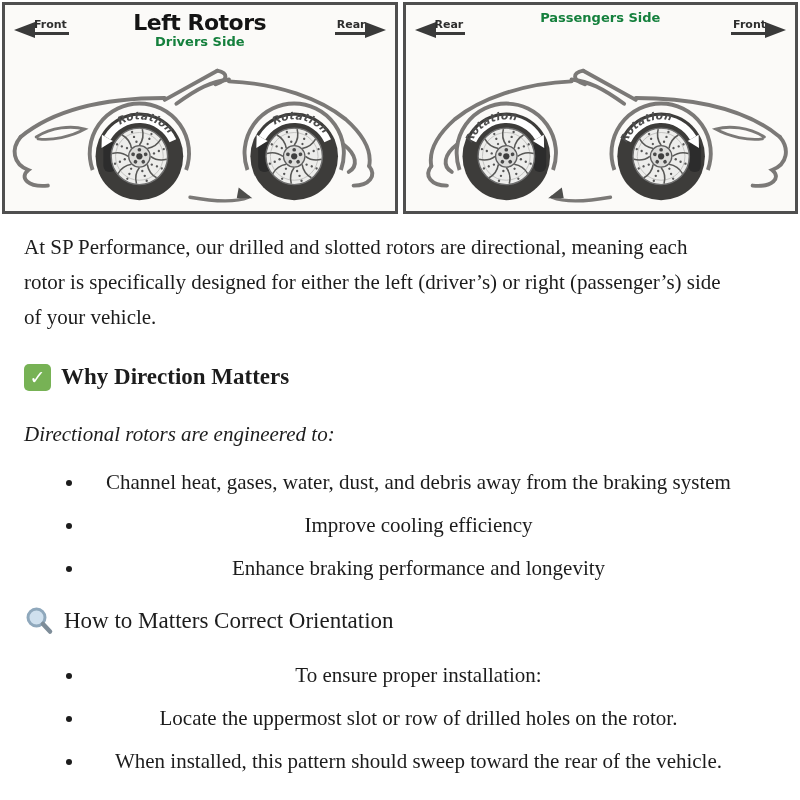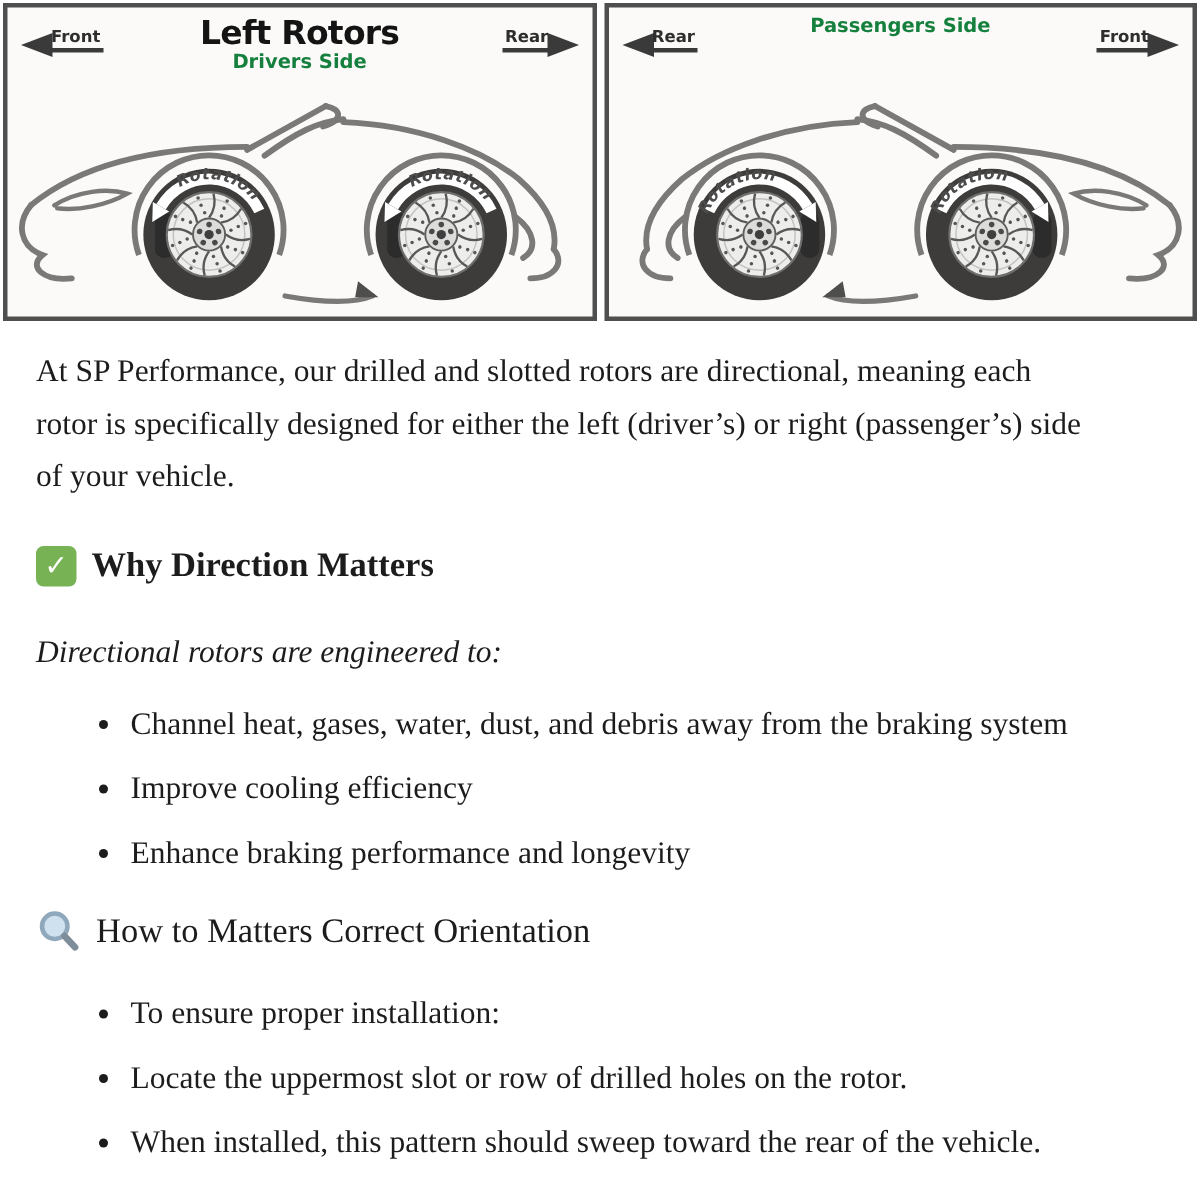--- a/index.html
+++ b/index.html
@@ -28,21 +28,21 @@
   .content { padding:16px 40px 0 24px; font-size:21px; line-height:35px; }
   .intro { width:700px; }
   .sec-heading { margin-top:27px; font-size:23px; font-weight:bold;
                  display:flex; align-items:center; gap:10px; line-height:30px; }
   .sec-heading.plain { font-weight:normal; margin-top:20px; }
   .check-emoji { display:inline-flex; width:27px; height:27px; background:#77b255;
                  border-radius:5px; align-items:center; justify-content:center; flex:0 0 auto; }
   .check-emoji span { color:#ffffff; font-family:"DejaVu Sans", sans-serif;
                       font-weight:bold; font-size:19px; line-height:1; }
   .lead { margin-top:25px;font-style:italic; }
-  ul { margin-top:13px; padding-left:61px; width:726px; list-style:disc outside; }
+  ul { margin-top:13px; padding-left:61px; width:726px; list-style:disc outside;text-align:center; }
   li { margin-bottom:8px; padding-left:2px; }
   li::marker { color:#1c1c1c; }
   ul.second { margin-top:22px; }
 </style>
 </head>
 <body>
 
 <div class="panels">
 
   <div class="panel">

